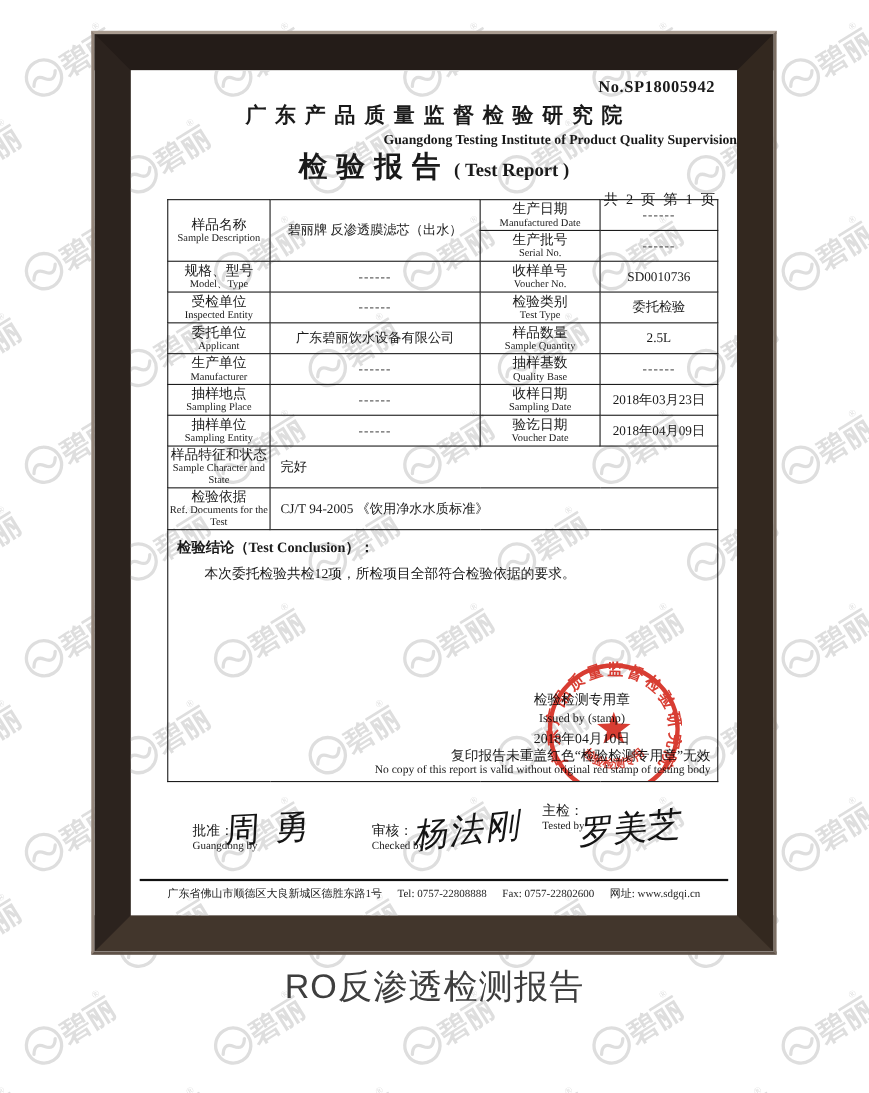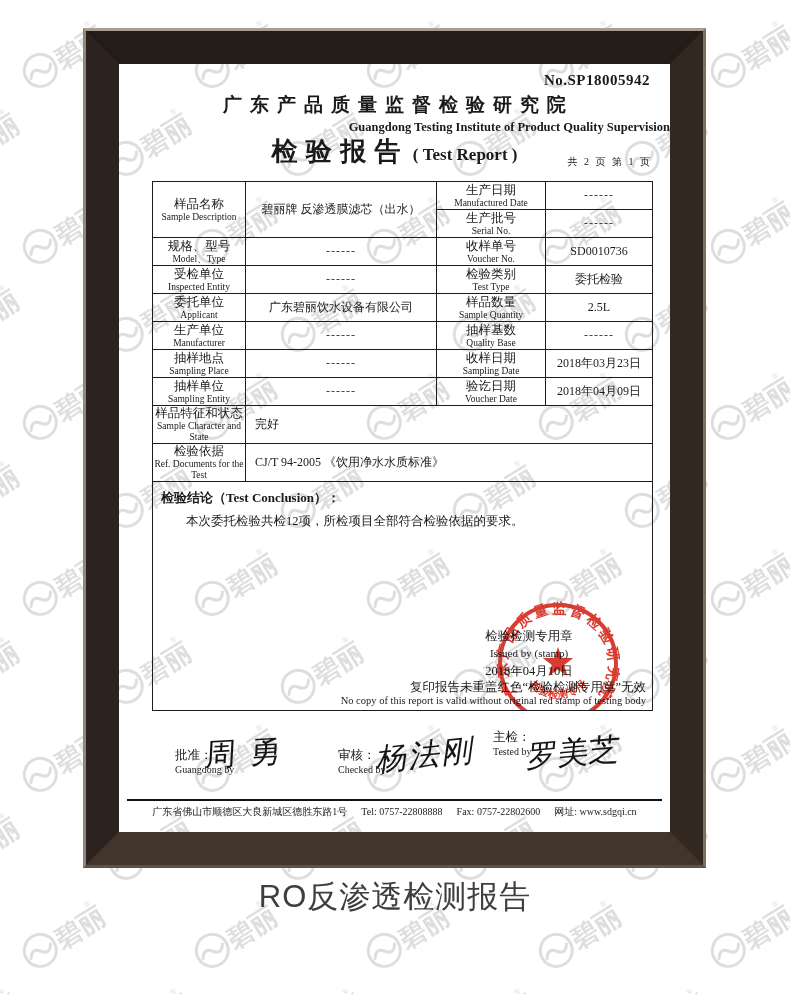--- a/index.html
+++ b/index.html
@@ -22,21 +22,21 @@
   .doc { position:absolute; inset:0; z-index:1; color:#1a1a1a; }
 
   
   .report-no { position:absolute; top:8px; right:20px; font-size:15px; font-weight:bold; letter-spacing:.5px; }
   .inst-cn { position:absolute; top:28px; width:100%; text-align:center; font-size:19px; font-weight:600;
              letter-spacing:.42em; text-indent:.42em; }
   .inst-en { position:absolute; top:56px; width:100%; text-align:right; font-size:12.5px; font-weight:bold; }
   .rpt-title { position:absolute; top:70px; width:100%; text-align:center; }
   .rpt-title .cn-big { font-size:26px; font-weight:bold; letter-spacing:.32em; }
   .rpt-title .en-big { font-size:17px; font-weight:bold; }
-  .page-info { position:absolute; top:91px; right:18px; font-size:10px; letter-spacing:2px; }
+  .page-info { position:absolute; top:108px; right:18px; font-size:13px; letter-spacing:2px; }
 
   
   table { border-collapse:collapse; table-layout:fixed; position:absolute; left:33px; }
   table.info { top:117px; width:500px; }
   table.remarks { top:633px; width:500px; }
   td { border:1px solid #1c1c1c; text-align:center; vertical-align:middle; overflow:hidden; }
   td .cn { font-size:12.5px; line-height:1.2; }
   td .en { font-size:9.5px; line-height:1.15; }
   td.val { font-size:12px; }
   td.left { text-align:left; padding-left:9px; }

